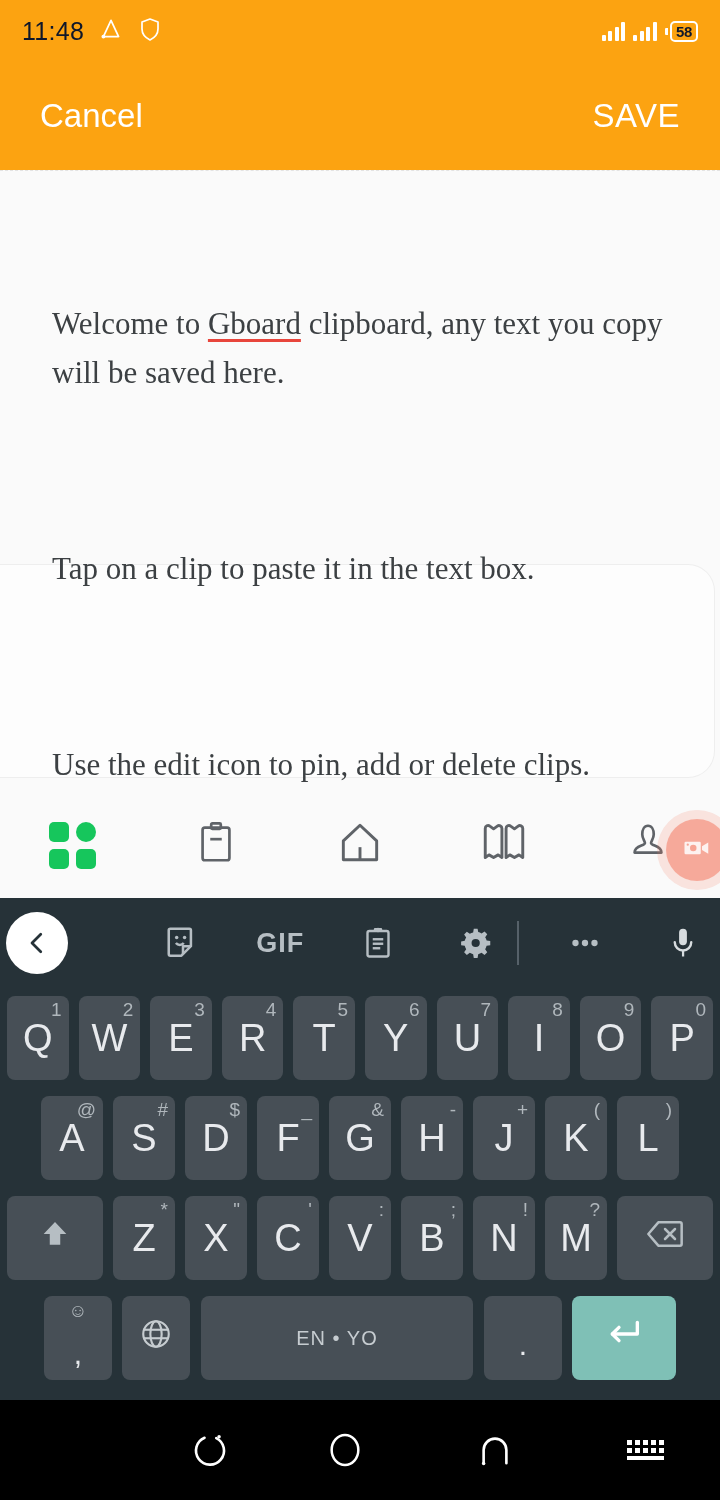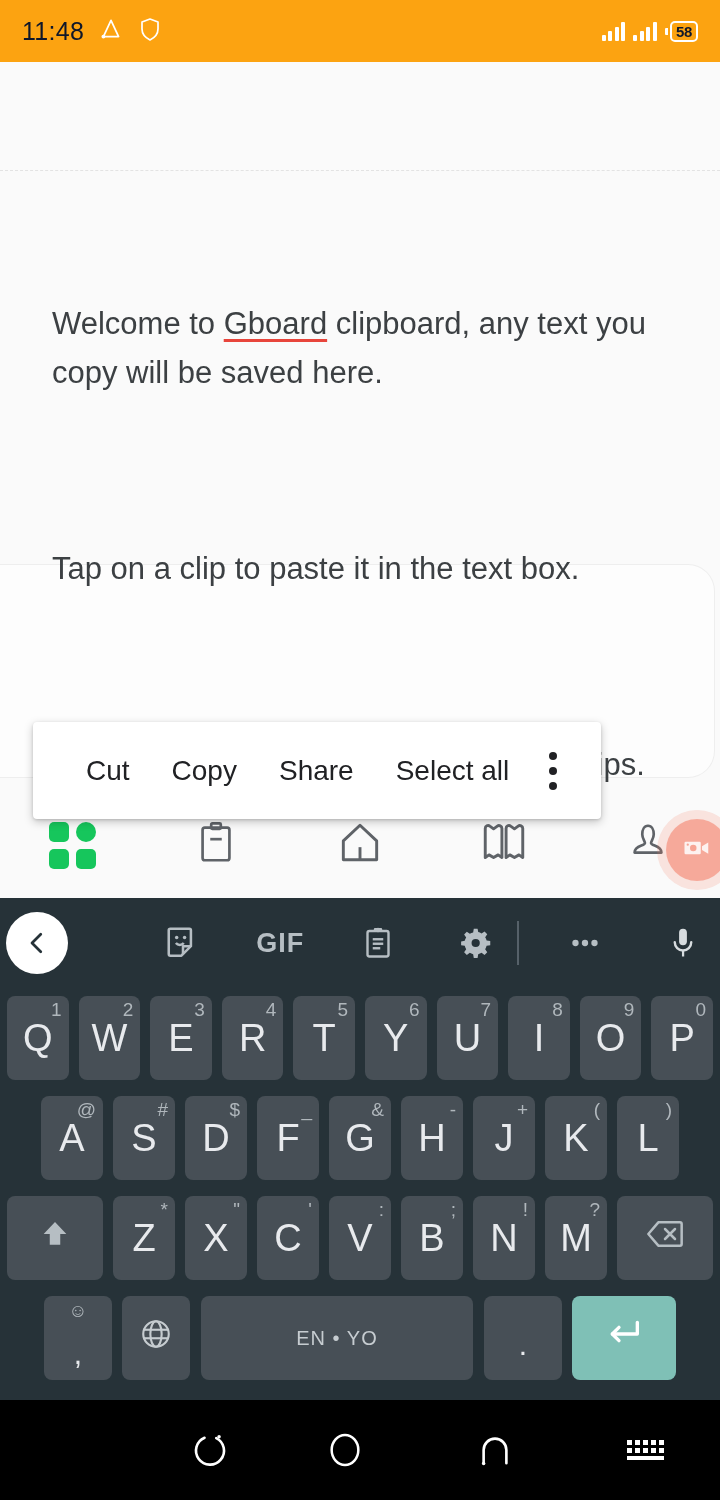--- a/index.html
+++ b/index.html
@@ -38,20 +38,21 @@
     padding:0 40px;
   }
   .appbar .cancel { font-size:33px; font-weight:400; }
   .appbar .save { font-size:33px; font-weight:500; letter-spacing:.5px; }
 
   
   .body-area {
     position:absolute; top:170px; left:0; width:720px; height:720px;
     background:#fafafa; border-top:1px dashed #e3e3e3;
     overflow:hidden;
+    font-family:Liberation Serif, serif;
   }
   .clipcard {
     position:absolute; left:-26px; top:394px; width:740px; height:212px;
     background:#fdfdfd; border-radius:26px;
     box-shadow:0 0 0 1px #eeeeee;
   }
   .clip-text {
     position:absolute; left:52px; top:30px; right:40px;
     font-size:31px; line-height:49px; color:#3c4043;
     white-space:pre-wrap;
@@ -189,49 +190,42 @@
           <i></i>
           <i></i>
         </span>
       <span class="batt">
         <span class="batt-nub"></span>
         <span class="batt-body">58</span>
       </span>
     </div>
   </div>
 
+  <div class="appbar">
+    <div class="cancel">Cancel</div>
+    <div class="save">SAVE</div>
+  </div>
 
   <div class="body-area">
 
     <div class="clipcard"></div>
 
     <div class="clip-text">
       <div class="p"><span>Welcome to </span><span class="misspell">Gboard</span><span> clipboard, any text you copy will be saved here.</span></div>
       <div class="p">Tap on a clip to paste it in the text box.</div>
       <div class="p">Use the edit icon to pin, add or delete clips.</div>
       
     </div>
 
     <div class="sel-wrap">
       <span class="sel-text">Hello World Hello Campers</span>
     </div>
     <div class="handle left"></div>
     <div class="handle right"></div>
 
-    <div class="ctxmenu">
-      <div class="mi">Cut</div>
-      <div class="mi">Copy</div>
-      <div class="mi">Share</div>
-      <div class="mi">Select all</div>
-      <div class="kebab">
-          <span></span>
-          <span></span>
-          <span></span>
-        </div>
-    </div>
 
     <div class="fab">
       <span>
         <svg width="30" height="30" viewBox="0 0 24 24" fill="#fff" opacity=".85">
           <path d="M3 7h11a1 1 0 011 1v8a1 1 0 01-1 1H3a1 1 0 01-1-1V8a1 1 0 011-1z"></path>
           <path d="M16 10.5l5-3v9l-5-3z"></path>
           <circle cx="9" cy="12" r="2.6" fill="#f8a494"></circle>
           <circle cx="4.6" cy="9.3" r=".9" fill="#f8a494"></circle>
         </svg>
       </span>

